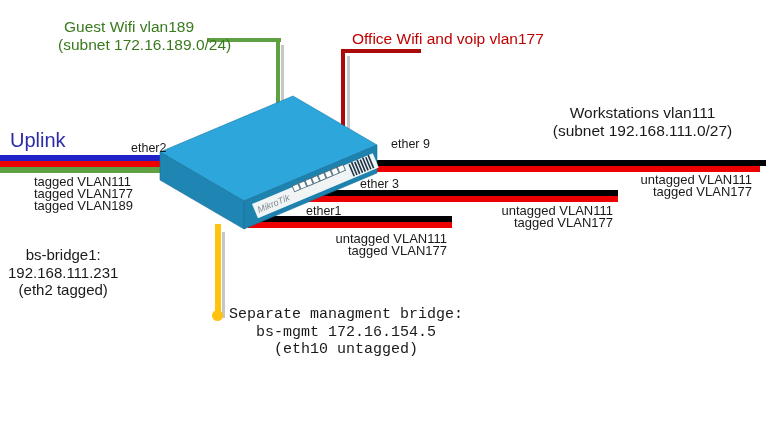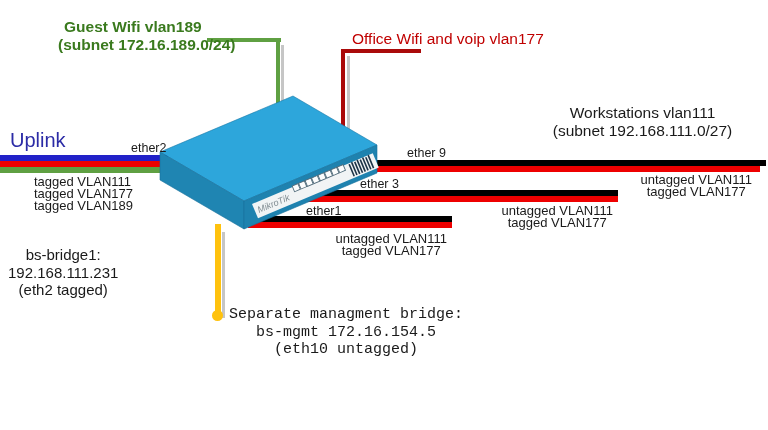--- a/index.html
+++ b/index.html
@@ -5,23 +5,23 @@
   html,body{margin:0;padding:0;background:#fff;}
   .canvas{
     position:relative;width:768px;height:430px;background:#fff;overflow:hidden;
     font-family:"Liberation Sans", sans-serif;color:#1a1a1a;
   }
   .t{position:absolute;white-space:nowrap;}
   .big{font-size:15.5px;line-height:17.5px;}
   .small{font-size:13px;line-height:12.2px;margin-left:22px;}
   .portlbl{font-size:12.5px;}
   .block{font-size:15px;line-height:17.5px;text-align:center;}
-  .right{text-align:center;}
+  .right{text-align:right;}
   .line{position:absolute;}
-  .green-t{color:#3A7A1E;font-weight:bold;}
+  .green-t{color:#3A7A1E;}
   .red-t{color:#C00000;}
   .navy-t{color:#2B2BA6;}
   .bg-black{background:#000;}
   .bg-red{background:#EE0000;}
   .bg-blue{background:#2121C8;}
   .bg-green{background:#5FA042;}
   .bg-dred{background:#AA0A0A;}
   .bg-yellow{background:#FFC20E;}
   .bg-shadow{background:#C6C6C6;}
   .dot{position:absolute;border-radius:50%;background:#FFC20E;}
@@ -114,21 +114,21 @@
     <div>192.168.111.231</div>
     <div>(eth2 tagged)</div>
   </div>
 
   <div class="t block" style="left:229px;top:306px;font-family:Liberation Mono, monospace;">
     <div>Separate managment bridge:</div>
     <div>bs-mgmt 172.16.154.5</div>
     <div>(eth10 untagged)</div>
   </div>
 
-  <div class="t portlbl" style="left:391px;top:146px;margin-left:16px;">ether 9</div>
+  <div class="t portlbl" style="left:391px;top:137px;">ether 9</div>
   <div class="t small right" style="right:16px;top:174px;">
     <div>untagged VLAN111</div>
     <div>tagged VLAN177</div>
   </div>
 
   <div class="t portlbl" style="left:360px;top:177px;">ether 3</div>
   <div class="t small right" style="right:155px;top:205px;">
     <div>untagged VLAN111</div>
     <div>tagged VLAN177</div>
   </div>

